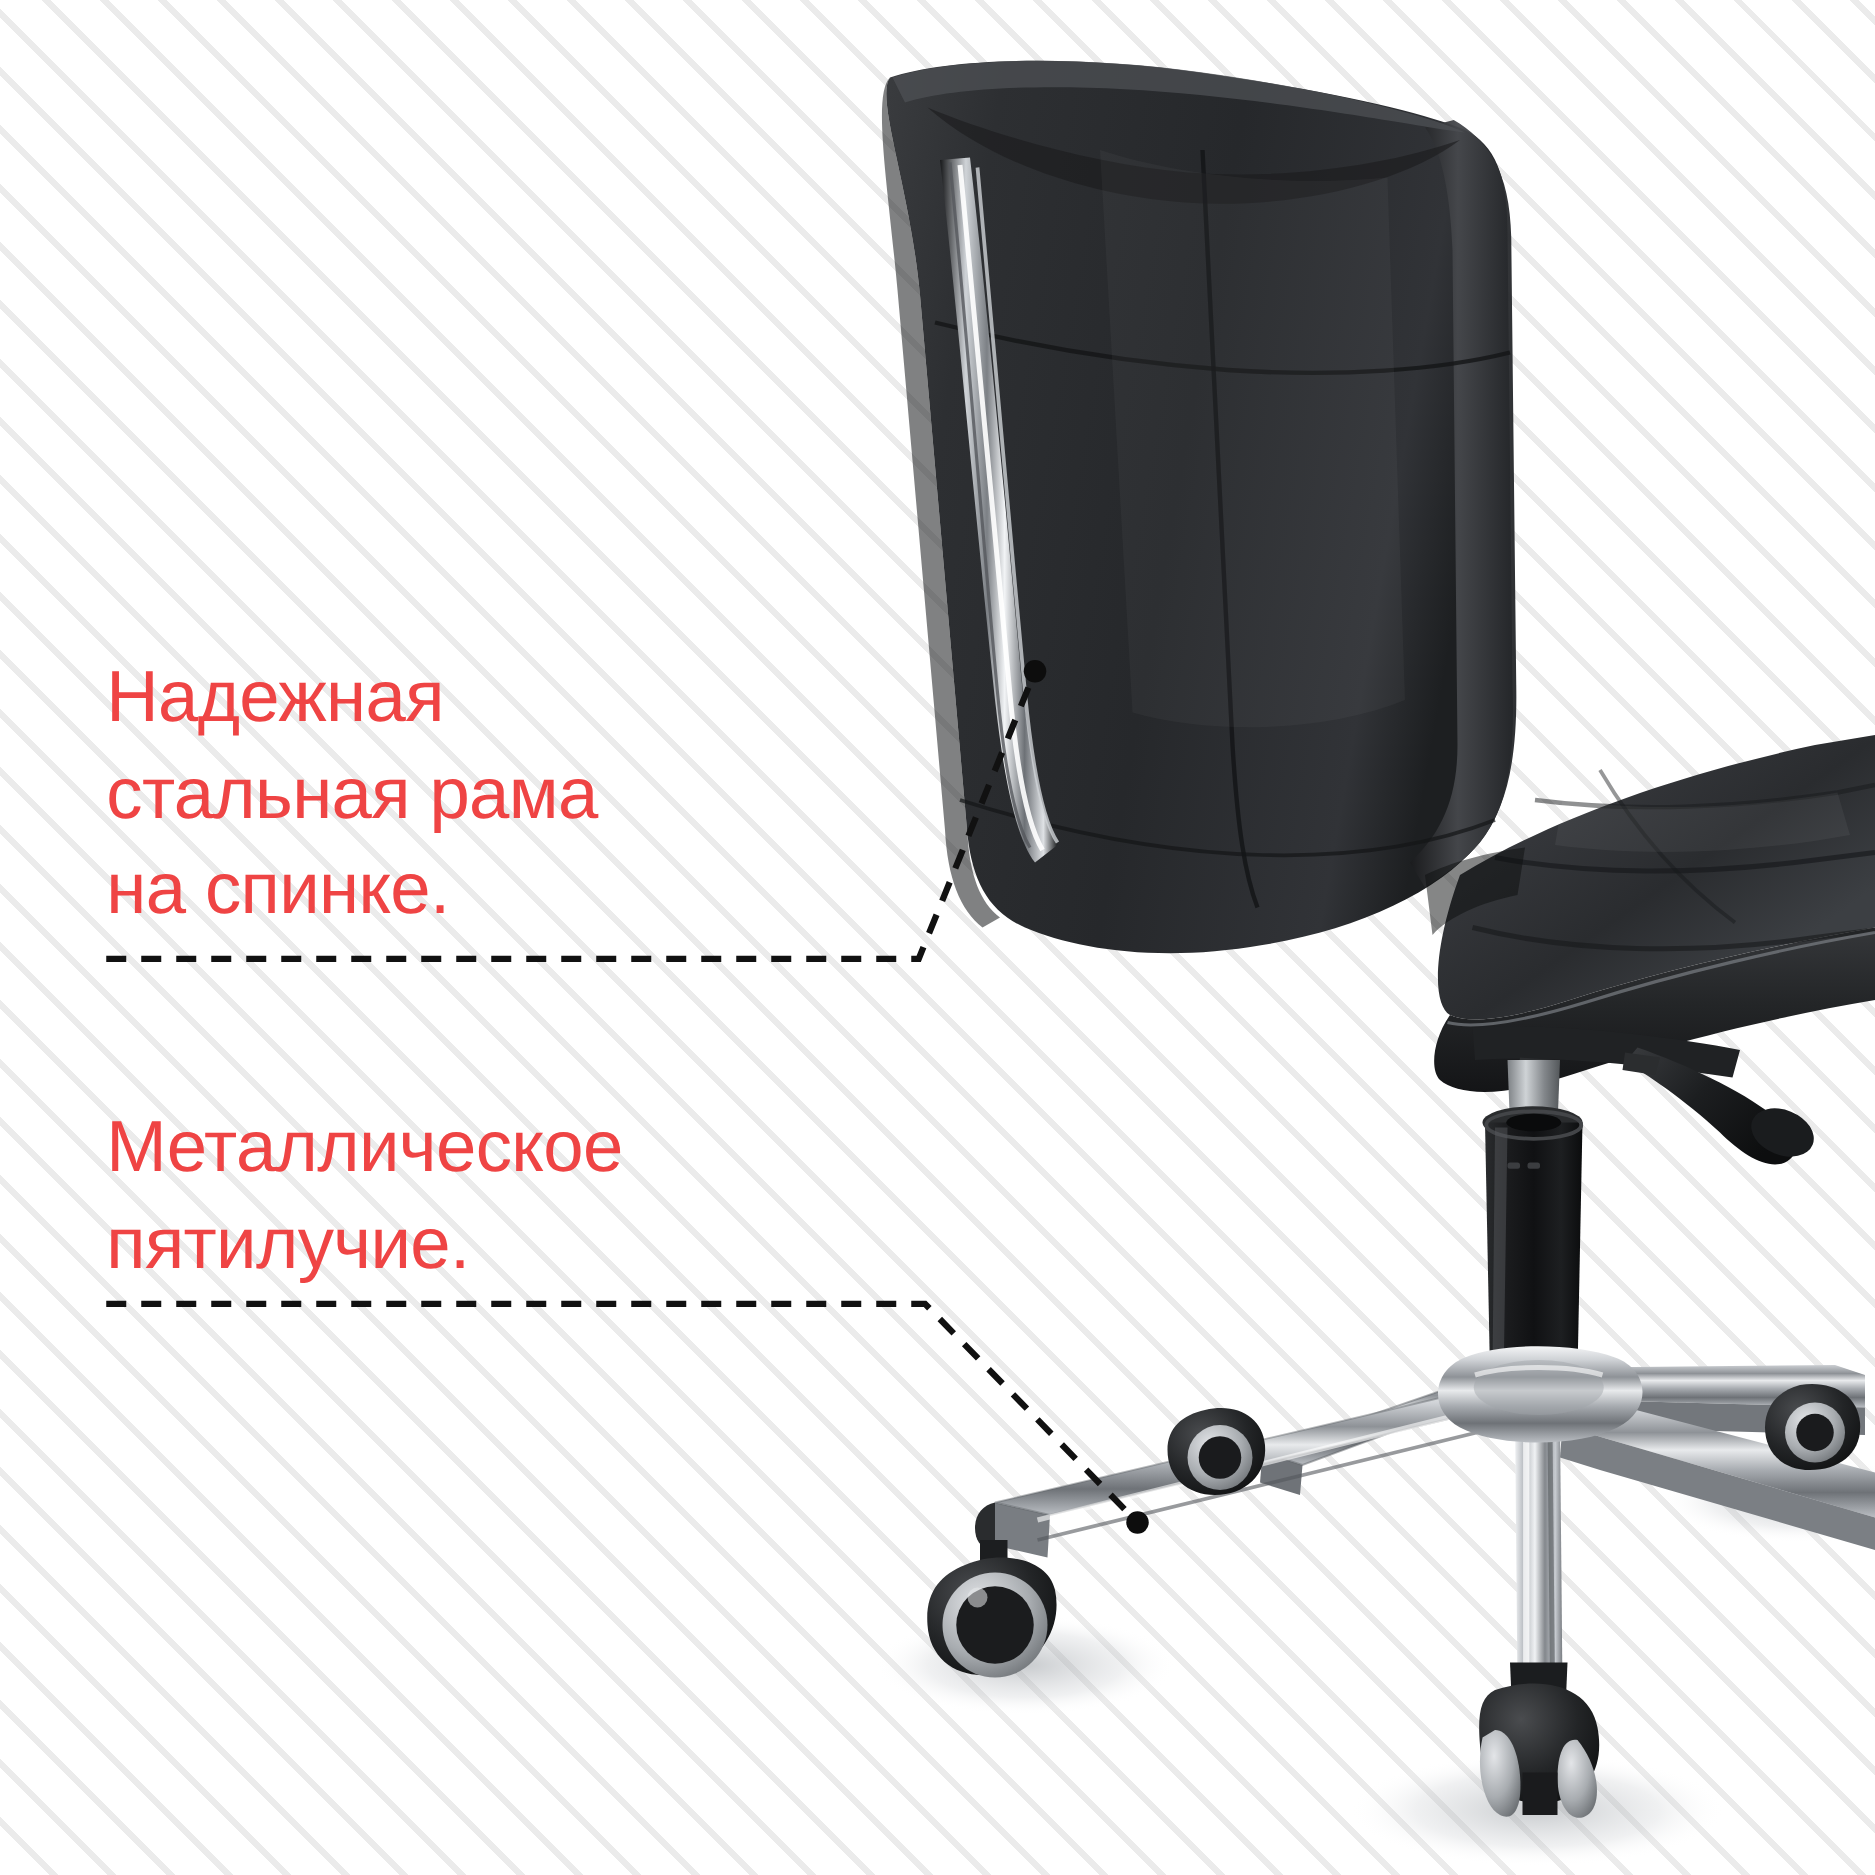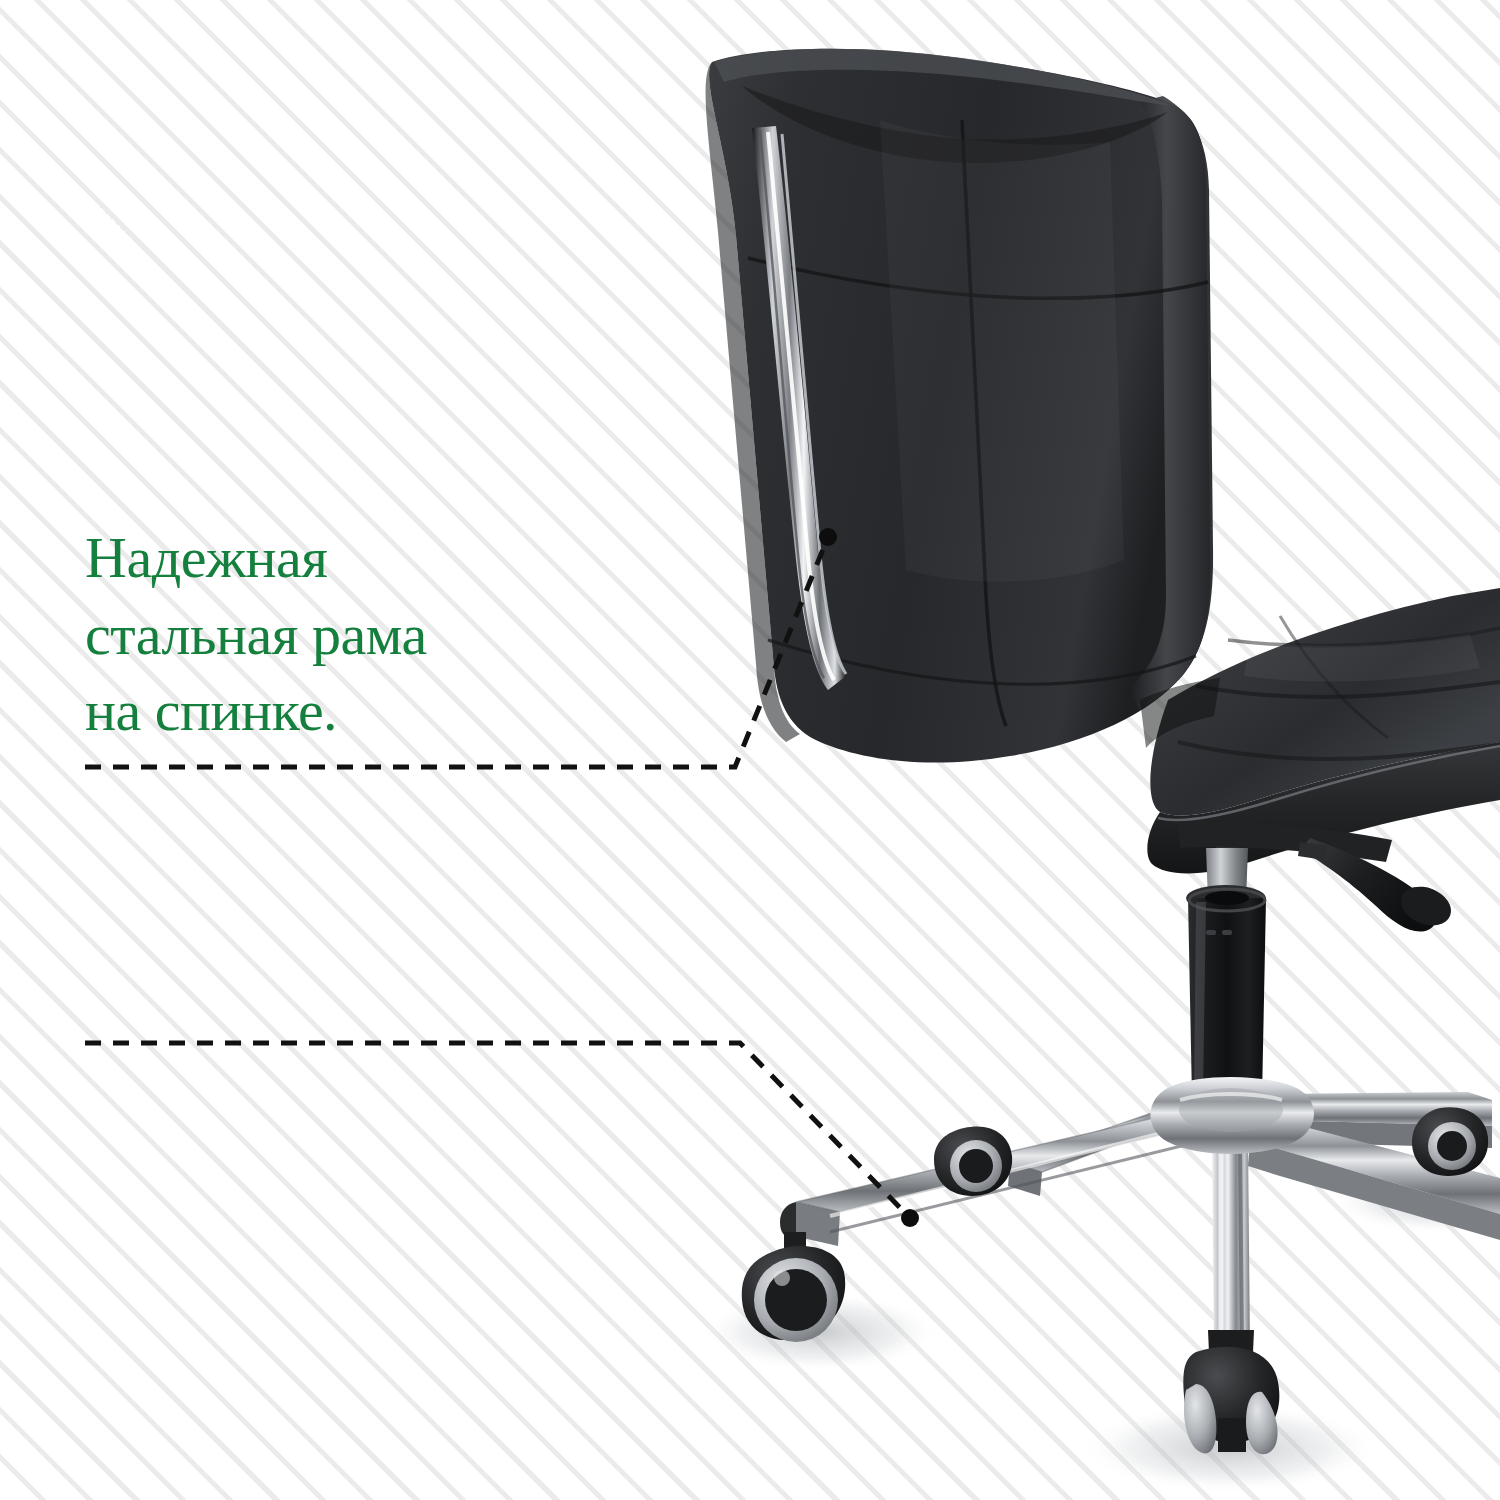--- a/index.html
+++ b/index.html
@@ -48,22 +48,22 @@
     font-family: "DejaVu Sans", sans-serif;
     font-size: 30px;
     color: #231f20;
     margin-left: 6px;
     margin-top: 6px;
     line-height: 1;
   }
   
   .callout-text {
     position: absolute;
-    color: #15803d;
-    font-family: Liberation Serif, serif;
+    color: #ef4444;
+    font-family: Liberation Sans, sans-serif;
     font-size: 58px;
     font-weight: 400;
     line-height: 1.32;
     letter-spacing: -0.5px;
     white-space: pre-line;
   }
   #callout-1-text { left: 85px; top: 520px; width: 600px; }
   #callout-2-text { left: 85px; top: 880px; width: 680px; }
 
   
@@ -354,20 +354,22 @@
                C1258,1460 1246,1446 1246,1422 C1246,1402 1252,1390 1262,1392 Z" fill="url(#gWheelRim)"></path>
       <path d="M1218,1418 L1246,1418 L1246,1452 L1218,1452 Z" fill="#1a1b1d"></path>
     </g>
   </svg>
 
 
   <div id="callout-1-text" class="callout-text">Надежная
 стальная рама
 на спинке.</div>
 
+  <div id="callout-2-text" class="callout-text">Металлическое
+пятилучие.</div>
 
   <svg id="leader-svg" viewBox="0 0 1500 1500" xmlns="http://www.w3.org/2000/svg">
     <g>
       <path id="leader1-path" fill="none" stroke="#111111" stroke-width="5" stroke-dasharray="16 12" stroke-linecap="butt" d="M85,767 L735,767 L828,537"></path>
       <circle id="leader1-dot" r="9" fill="#0d0d0d" cx="828" cy="537"></circle>
     </g>
     <g>
       <path id="leader2-path" fill="none" stroke="#111111" stroke-width="5" stroke-dasharray="16 12" stroke-linecap="butt" d="M85,1043 L740,1043 L910,1218"></path>
       <circle id="leader2-dot" r="9" fill="#0d0d0d" cx="910" cy="1218"></circle>
     </g>

